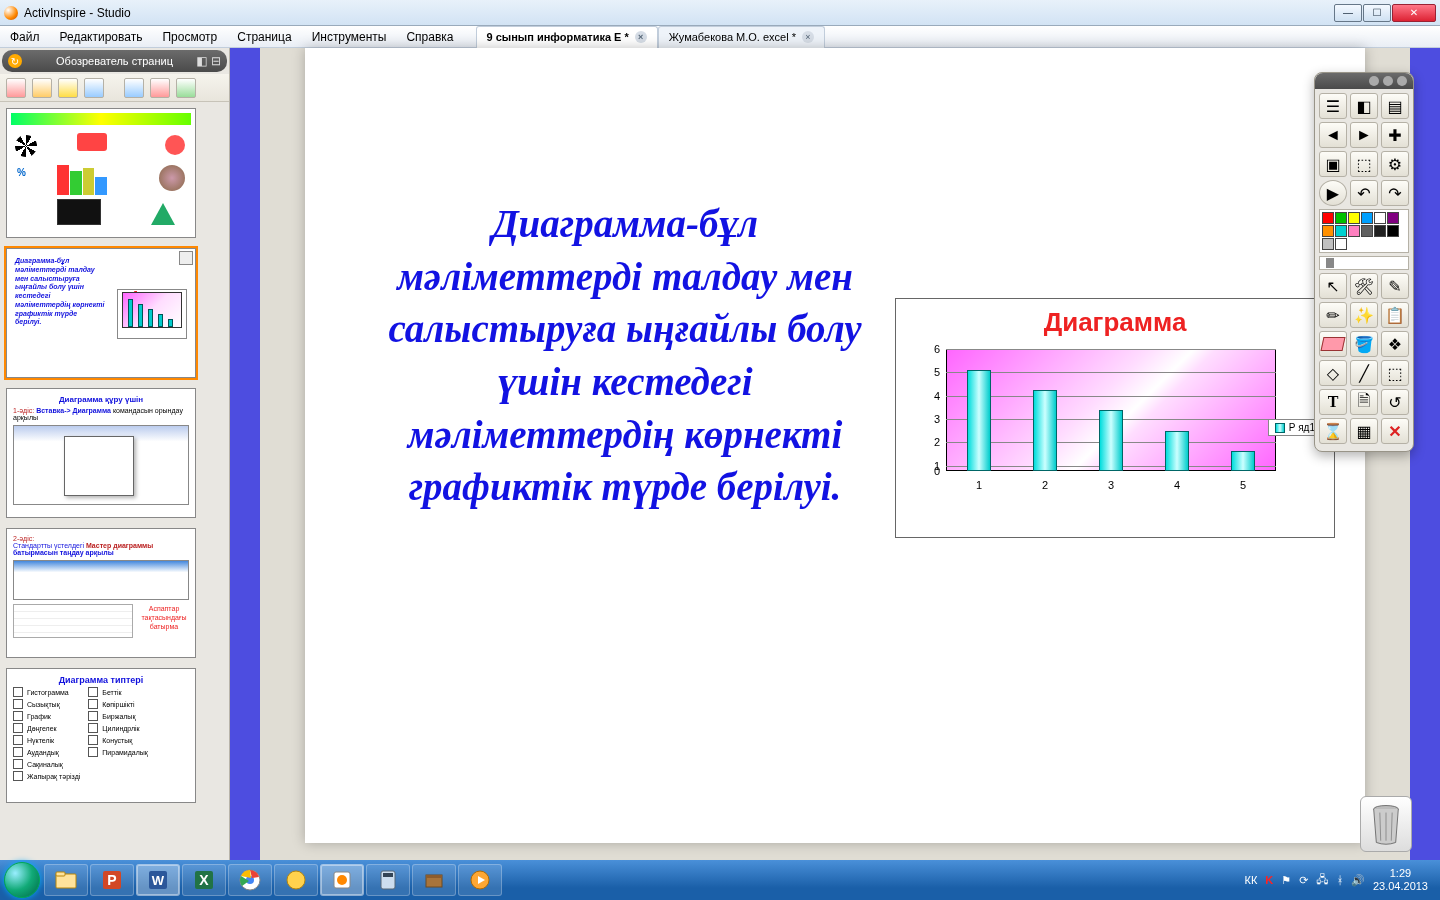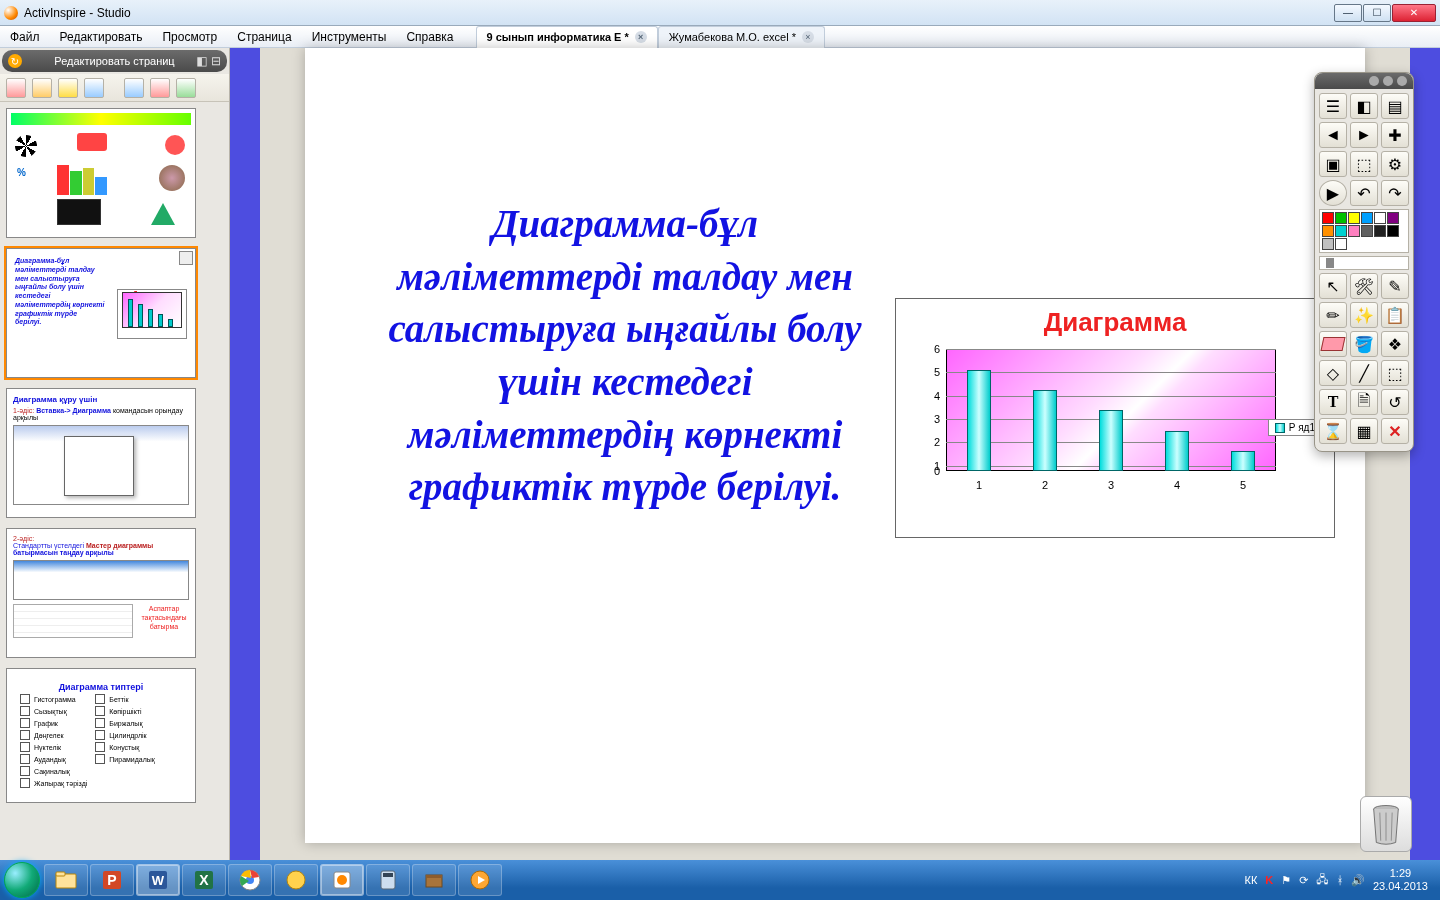--- a/index.html
+++ b/index.html
@@ -132,21 +132,21 @@
   display:flex; align-items:center; justify-content:center; z-index:40; }
 .trash svg { width:36px; height:44px; }
 
 
 .thumb1 { height:130px; }
 .thumb1 .header { height:12px; background:linear-gradient(to right,#0f6,#ff0,#6f0); margin:4px; }
 .thumb2 { height:130px; padding:8px; color:#11d; font-family:"Times New Roman",serif; font-style:italic; font-weight:bold; }
 .thumb2 .mini { position:absolute; right:8px; top:40px; width:70px; height:50px; border:1px solid #888; }
 .thumb3 { height:130px; }
 .thumb4 { height:130px; }
-.thumb5 { height:135px; padding:13px; }
+.thumb5 { height:135px; padding:6px; }
 .thumb5 .tt { color:#11d; font-weight:bold; font-size:9px; text-align:center; }
 .thumb5 .li { display:flex; align-items:center; gap:4px; font-size:7px; margin:2px 0; }
 .thumb5 .li .ic { width:10px; height:10px; border:1px solid #555; }
 .thumb5 .cols { display:flex; gap:8px; }
 
 .mini .mp { position:absolute; left:4px; top:2px; right:4px; bottom:10px;
   background:linear-gradient(135deg,#f6f,#fdf,#fff); border:1px solid #333; }
 .mini .mb { position:absolute; bottom:11px; width:5px; background:#0cc; border:1px solid #055; }
 </style>
 </head>
@@ -187,21 +187,21 @@
         </div>
       </div>
 
     </div>
 
     <div class="workspace">
 
       <div class="browser">
         <div class="bh">
           <div class="refresh">↻</div>
-          <span>Редактировать страниц</span>
+          <span>Обозреватель страниц</span>
           <div class="min">◧ ⊟</div>
         </div>
         <div class="btb">
           <div class="bi" style="background:linear-gradient(#fff,#f99)"></div>
           <div class="bi" style="background:linear-gradient(#fff,#fc6)"></div>
           <div class="bi" style="background:linear-gradient(#fff,#fd4)"></div>
           <div class="bi" style="background:linear-gradient(#fff,#9cf)"></div>
           <div style="width:8px"></div>
           <div class="bi" style="background:linear-gradient(#fff,#9cf)"></div>
           <div class="bi" style="background:linear-gradient(#fff,#f99)"></div>
@@ -236,21 +236,21 @@
               <div class="mp"></div>
               <div class="mb" style="left:10px;height:28px"></div>
               <div class="mb" style="left:20px;height:23px"></div>
               <div class="mb" style="left:30px;height:18px"></div>
               <div class="mb" style="left:40px;height:13px"></div>
               <div class="mb" style="left:50px;height:8px"></div>
             </div>
           </div>
 
           <div class="thumb thumb3" style="padding:6px">
-            <div style="color:#11d;font-weight:bold;font-size:8px;">Диаграмма құру үшін</div>
+            <div style="color:#11d;font-weight:bold;font-size:8px;text-align:center">Диаграмма құру үшін</div>
             <div style="font-size:7px;margin-top:3px">
               <span style="color:#b22">1-әдіс:</span>
               <span style="color:#11d;font-weight:bold">Вставка-&gt; Диаграмма</span>
               <span> командасын орындау арқылы</span>
             </div>
             <div style="margin-top:4px;height:80px;border:1px solid #888;background:linear-gradient(#bce,#fff 20%,#fff);position:relative">
               <div style="position:absolute;left:50px;top:10px;width:70px;height:60px;background:#fff;border:1px solid #666;box-shadow:2px 2px 4px rgba(0,0,0,.3)"></div>
             </div>
           </div>
 

